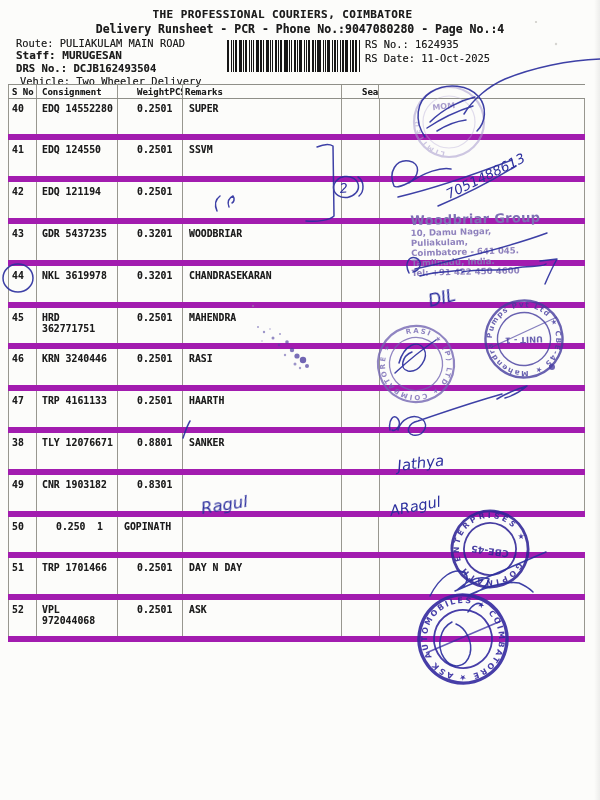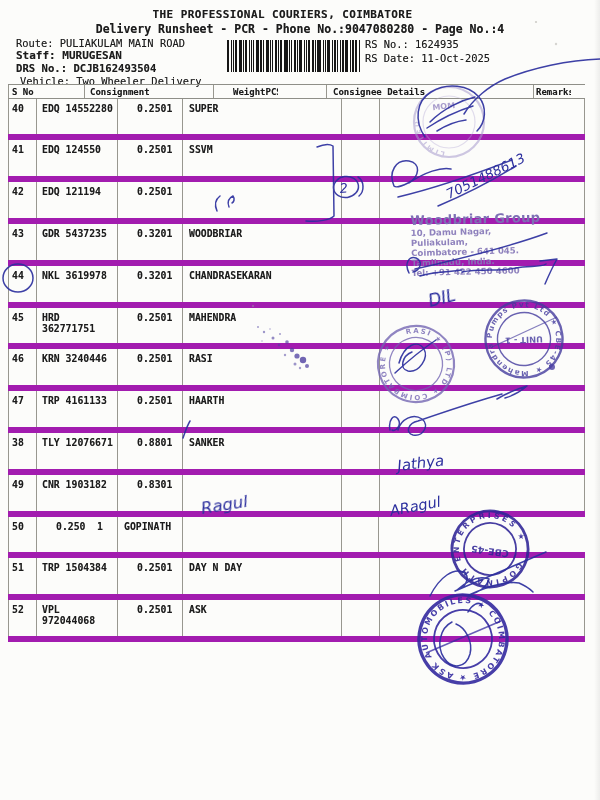--- a/index.html
+++ b/index.html
@@ -19,21 +19,21 @@
   .rsno{top:38px;left:365px;font-size:10.4px;text-align:center;}
   .rsdate{top:52px;left:365px;font-size:10.4px;}
   
   .barcode{position:absolute;left:227px;top:40px;width:133px;height:32px;display:flex;
            align-items:stretch;overflow:hidden;}
   .barcode div{background:#161616;height:100%;flex:none;}
   
   .tbl{position:absolute;left:8px;top:84px;width:577px;border-top:1px solid #8f8f88;}
   .tr{display:grid;grid-template-columns:28px 81px 65px 159px 38px 206px;
       border-bottom:6px solid #a21caf;box-sizing:border-box;}
-  .tr.thead{height:13.6px;border-bottom:1px solid #8f8f88;gap:48px;}
+  .tr.thead{height:13.6px;border-bottom:1px solid #8f8f88;}
   .tr.trow{height:41.8px;}
   .td{border-left:1px solid #98978f;box-sizing:border-box;overflow:hidden;
       font-weight:bold;text-shadow:0 0 .4px rgba(20,20,20,.4);}
   .td:last-child{border-right:1px solid #98978f;}
   .thead .td{font-size:9px;padding-top:2px;}
   .trow .td{font-size:9.8px;padding-top:4px;}
   .c-sno{padding-left:3px;}
   .c-con{padding-left:5px;}
   .c-wt{display:flex;}
   .c-wt .w{padding-left:8px;margin-left:11px;}
@@ -110,21 +110,20 @@
   </div>
 
 <div class="tbl">
   <div class="tr thead">
     <div class="td c-sno">S No</div>
     <div class="td c-con">Consignment No</div>
     <div class="td c-wt">
       <span class="w">Weight</span>
       <span class="p">PCS</span>
     </div>
-    <div class="td c-cd">Consignee Details</div>
     <div class="td c-rm">Remarks</div>
     <div class="td c-sl">Seal &amp; Signature</div>
   </div>
   <div>
 
       <div class="tr trow">
         <div class="td c-sno">40</div>
         <div class="td c-con">EDQ 14552280</div>
         <div class="td c-wt">
           <span class="w">0.250</span>
@@ -249,21 +248,21 @@
           <span class="w">0.250</span>
           <span class="p">1</span>
         </div>
         <div class="td c-cd">GOPINATH</div>
         <div class="td c-rm"></div>
         <div class="td c-sl"></div>
       </div>
 
       <div class="tr trow">
         <div class="td c-sno">51</div>
-        <div class="td c-con">TRP 1504384</div>
+        <div class="td c-con">TRP 1701466</div>
         <div class="td c-wt">
           <span class="w">0.250</span>
           <span class="p">1</span>
         </div>
         <div class="td c-cd">DAY N DAY</div>
         <div class="td c-rm"></div>
         <div class="td c-sl"></div>
       </div>
 
       <div class="tr trow">

